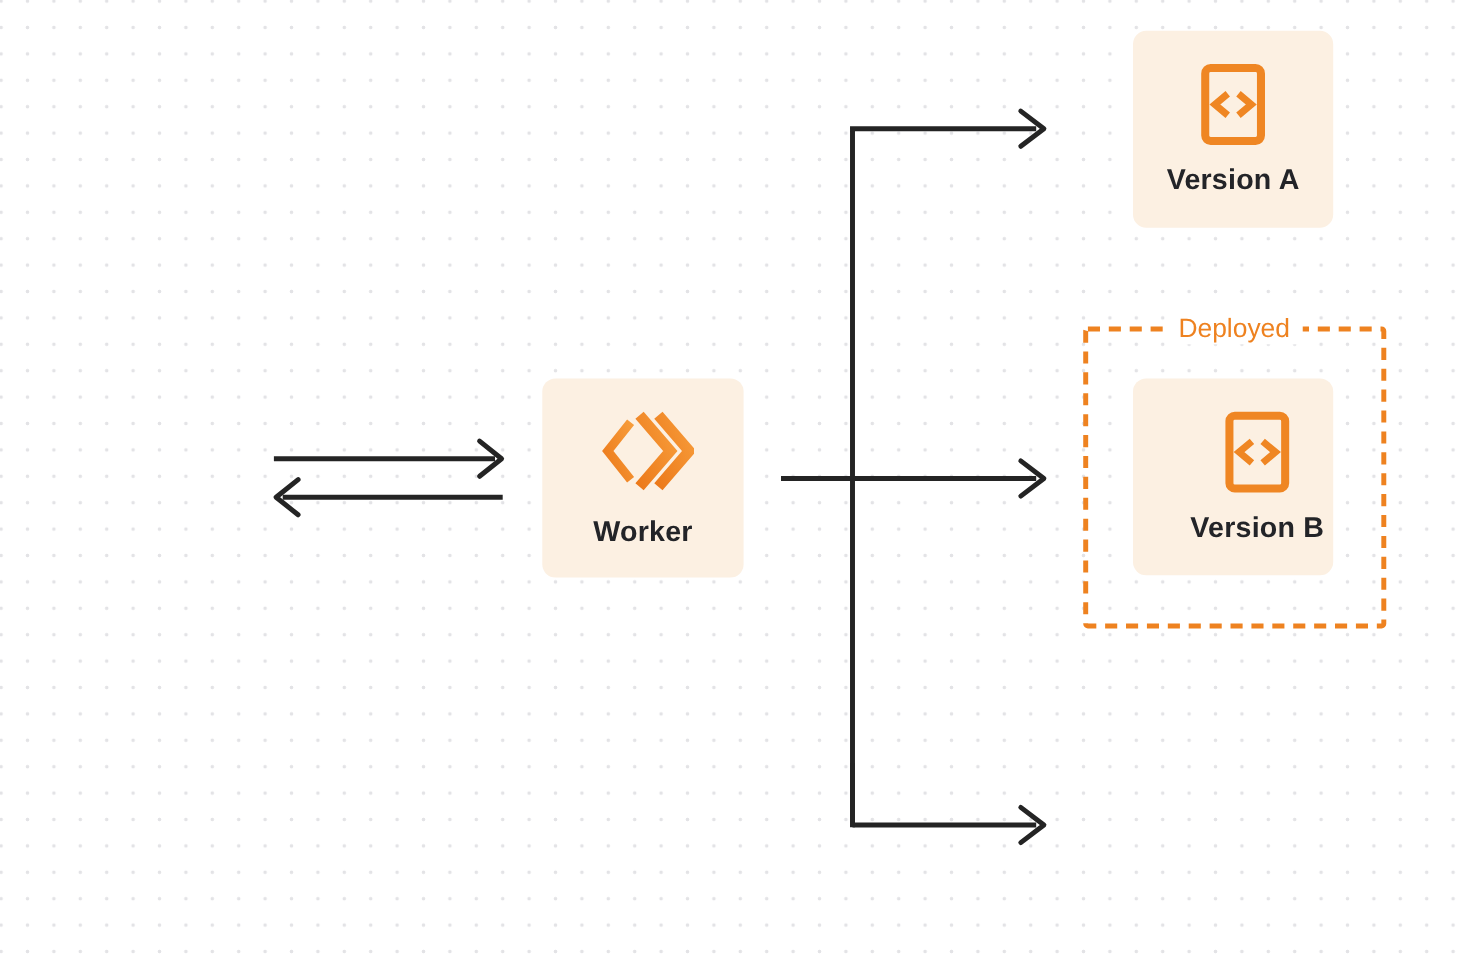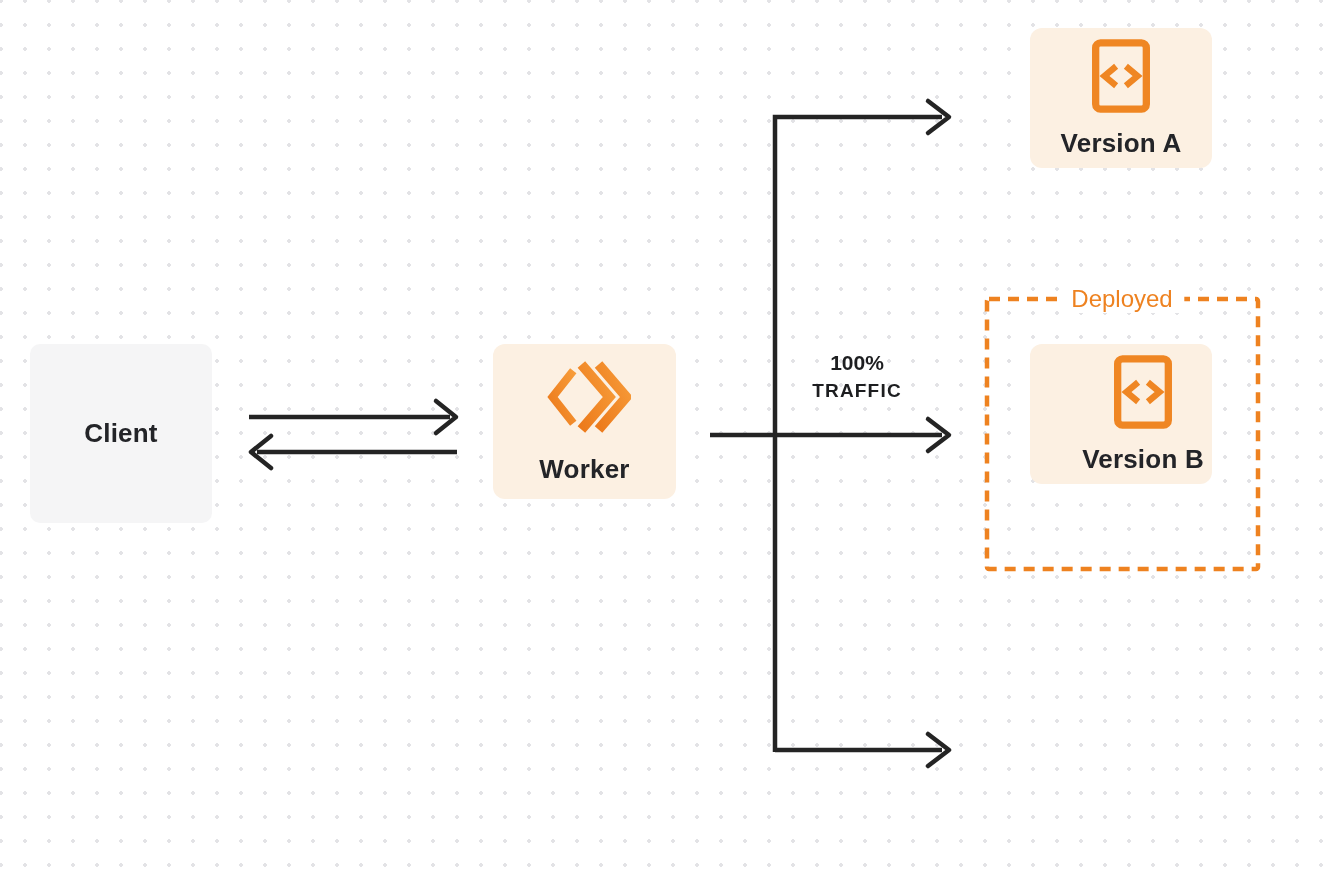--- a/index.html
+++ b/index.html
@@ -42,27 +42,27 @@
 
   .client-node {
     left: 30px; top: 344px;
     width: 182px; height: 179px;
     background: #f5f5f6;
     border-radius: 10px;
   }
 
   .worker-node {
     left: 493px; top: 344px;
-    width: 183px; height: 155px;
+    width: 183px; height: 181px;
     background: #fcf0e2;
   }
   .worker-node .node-icon { margin-bottom: 14px; }
 
   .version-node {
-    width: 182px; height: 140px;
+    width: 182px; height: 179px;
     background: #fcf0e2;
   }
   .version-node .node-icon { margin-bottom: 10px; }
   .version-a { left: 1030px; top: 28px; }
   .version-b { left: 1030px; top: 344px; padding-left: 44px; }
   .version-c { left: 1030px; top: 661px; }
 
   .traffic-label {
     position: absolute;
     left: 787px; top: 350px;
@@ -107,23 +107,20 @@
       <path d="M 710,435 L 942,435"></path>
       <polyline points="928,419 949,435 928,451" stroke-linecap="round" stroke-linejoin="round"></polyline>
 
       <path d="M 775,750 L 942,750"></path>
       <polyline points="928,734 949,750 928,766" stroke-linecap="round" stroke-linejoin="round"></polyline>
     </g>
 
     <rect x="987" y="299" width="271" height="270" rx="2" fill="none" stroke="#ee8220" stroke-width="4.5" stroke-dasharray="11 8"></rect>
   </svg>
 
-  <div class="node client-node">
-    <span class="node-label">Client</span>
-  </div>
 
   <div class="node worker-node">
     <span class="node-icon">
       <svg width="92" height="78" viewBox="0 0 102 80" xmlns="http://www.w3.org/2000/svg">
         <defs>
           <linearGradient id="wg" x1="0" y1="1" x2="1" y2="0">
             <stop offset="0" stop-color="#ec7a1b"></stop>
             <stop offset="1" stop-color="#f79c3a"></stop>
           </linearGradient>
         </defs>
@@ -157,20 +154,16 @@
           <rect x="5" y="5" width="52" height="68" rx="5" stroke-width="7.5"></rect>
           <polyline points="26,29 14,39 26,49" stroke-width="6.5"></polyline>
           <polyline points="36,29 48,39 36,49" stroke-width="6.5"></polyline>
         </g>
       </svg>
     </span>
     <span class="node-label">Version B</span>
   </div>
 
 
-  <div class="traffic-label">
-    <div class="traffic-line1">100%</div>
-    <div class="traffic-line2">TRAFFIC</div>
-  </div>
 
   <span class="deployed-label">Deployed</span>
 
 </div>
 
 </body></html>

